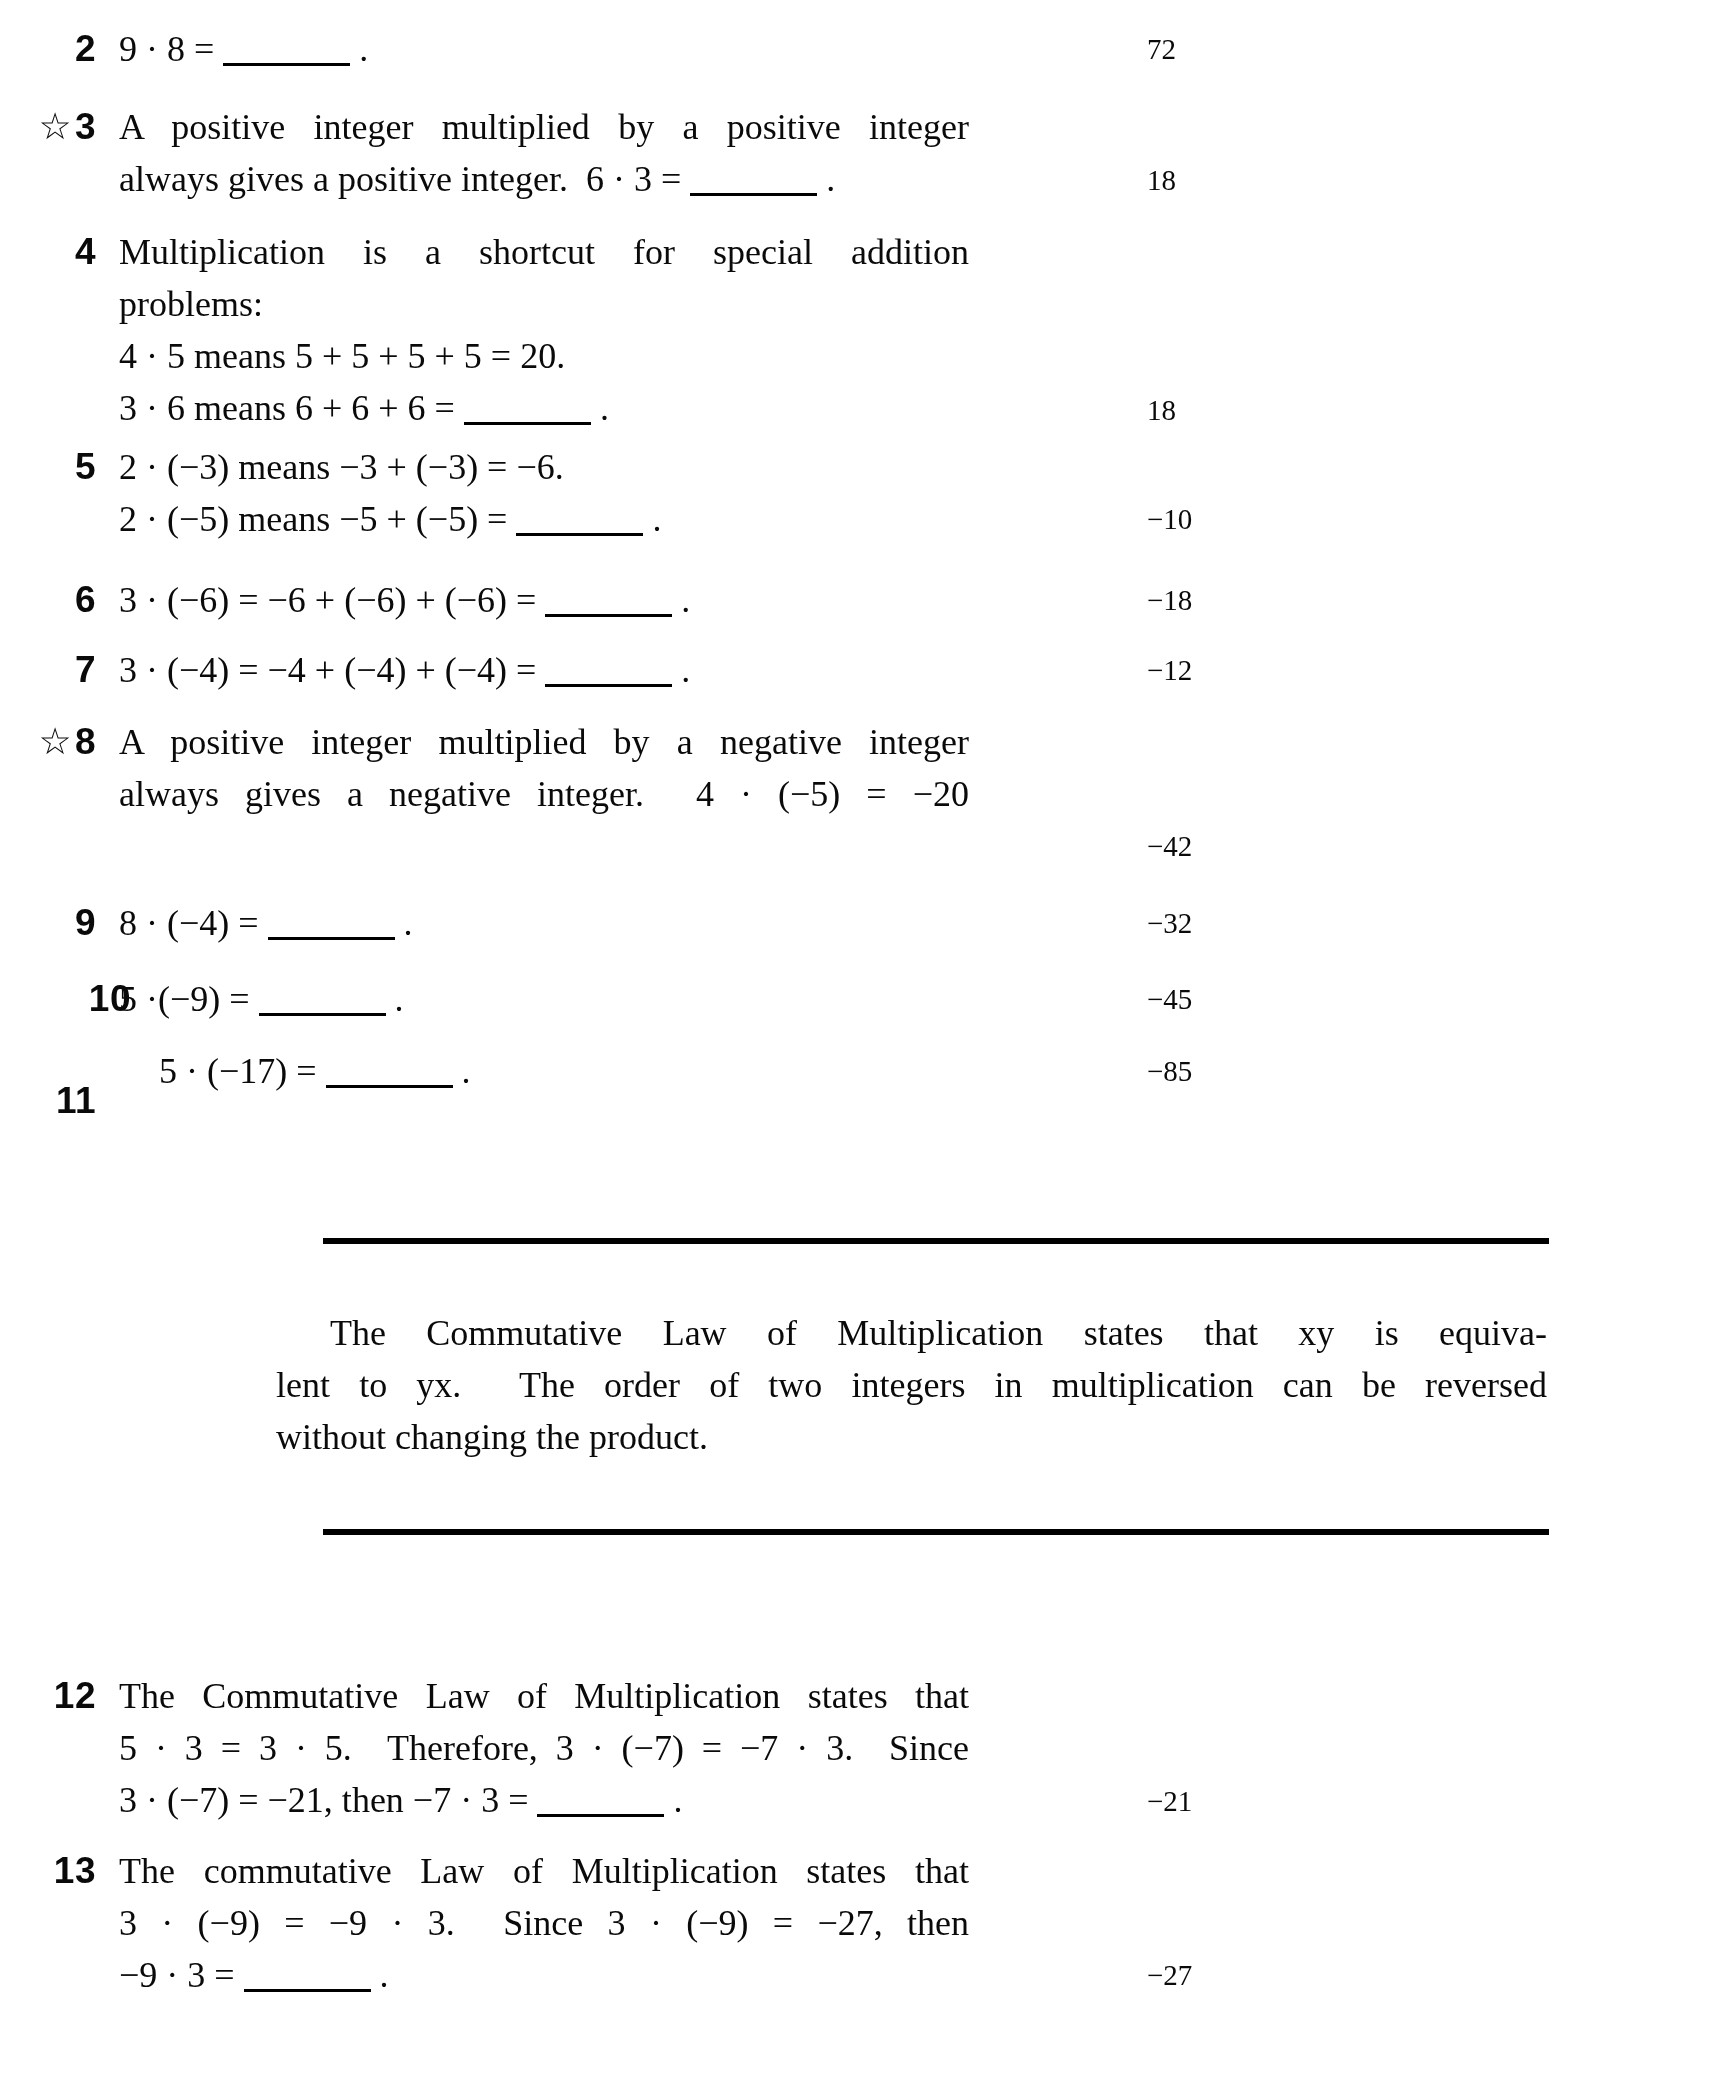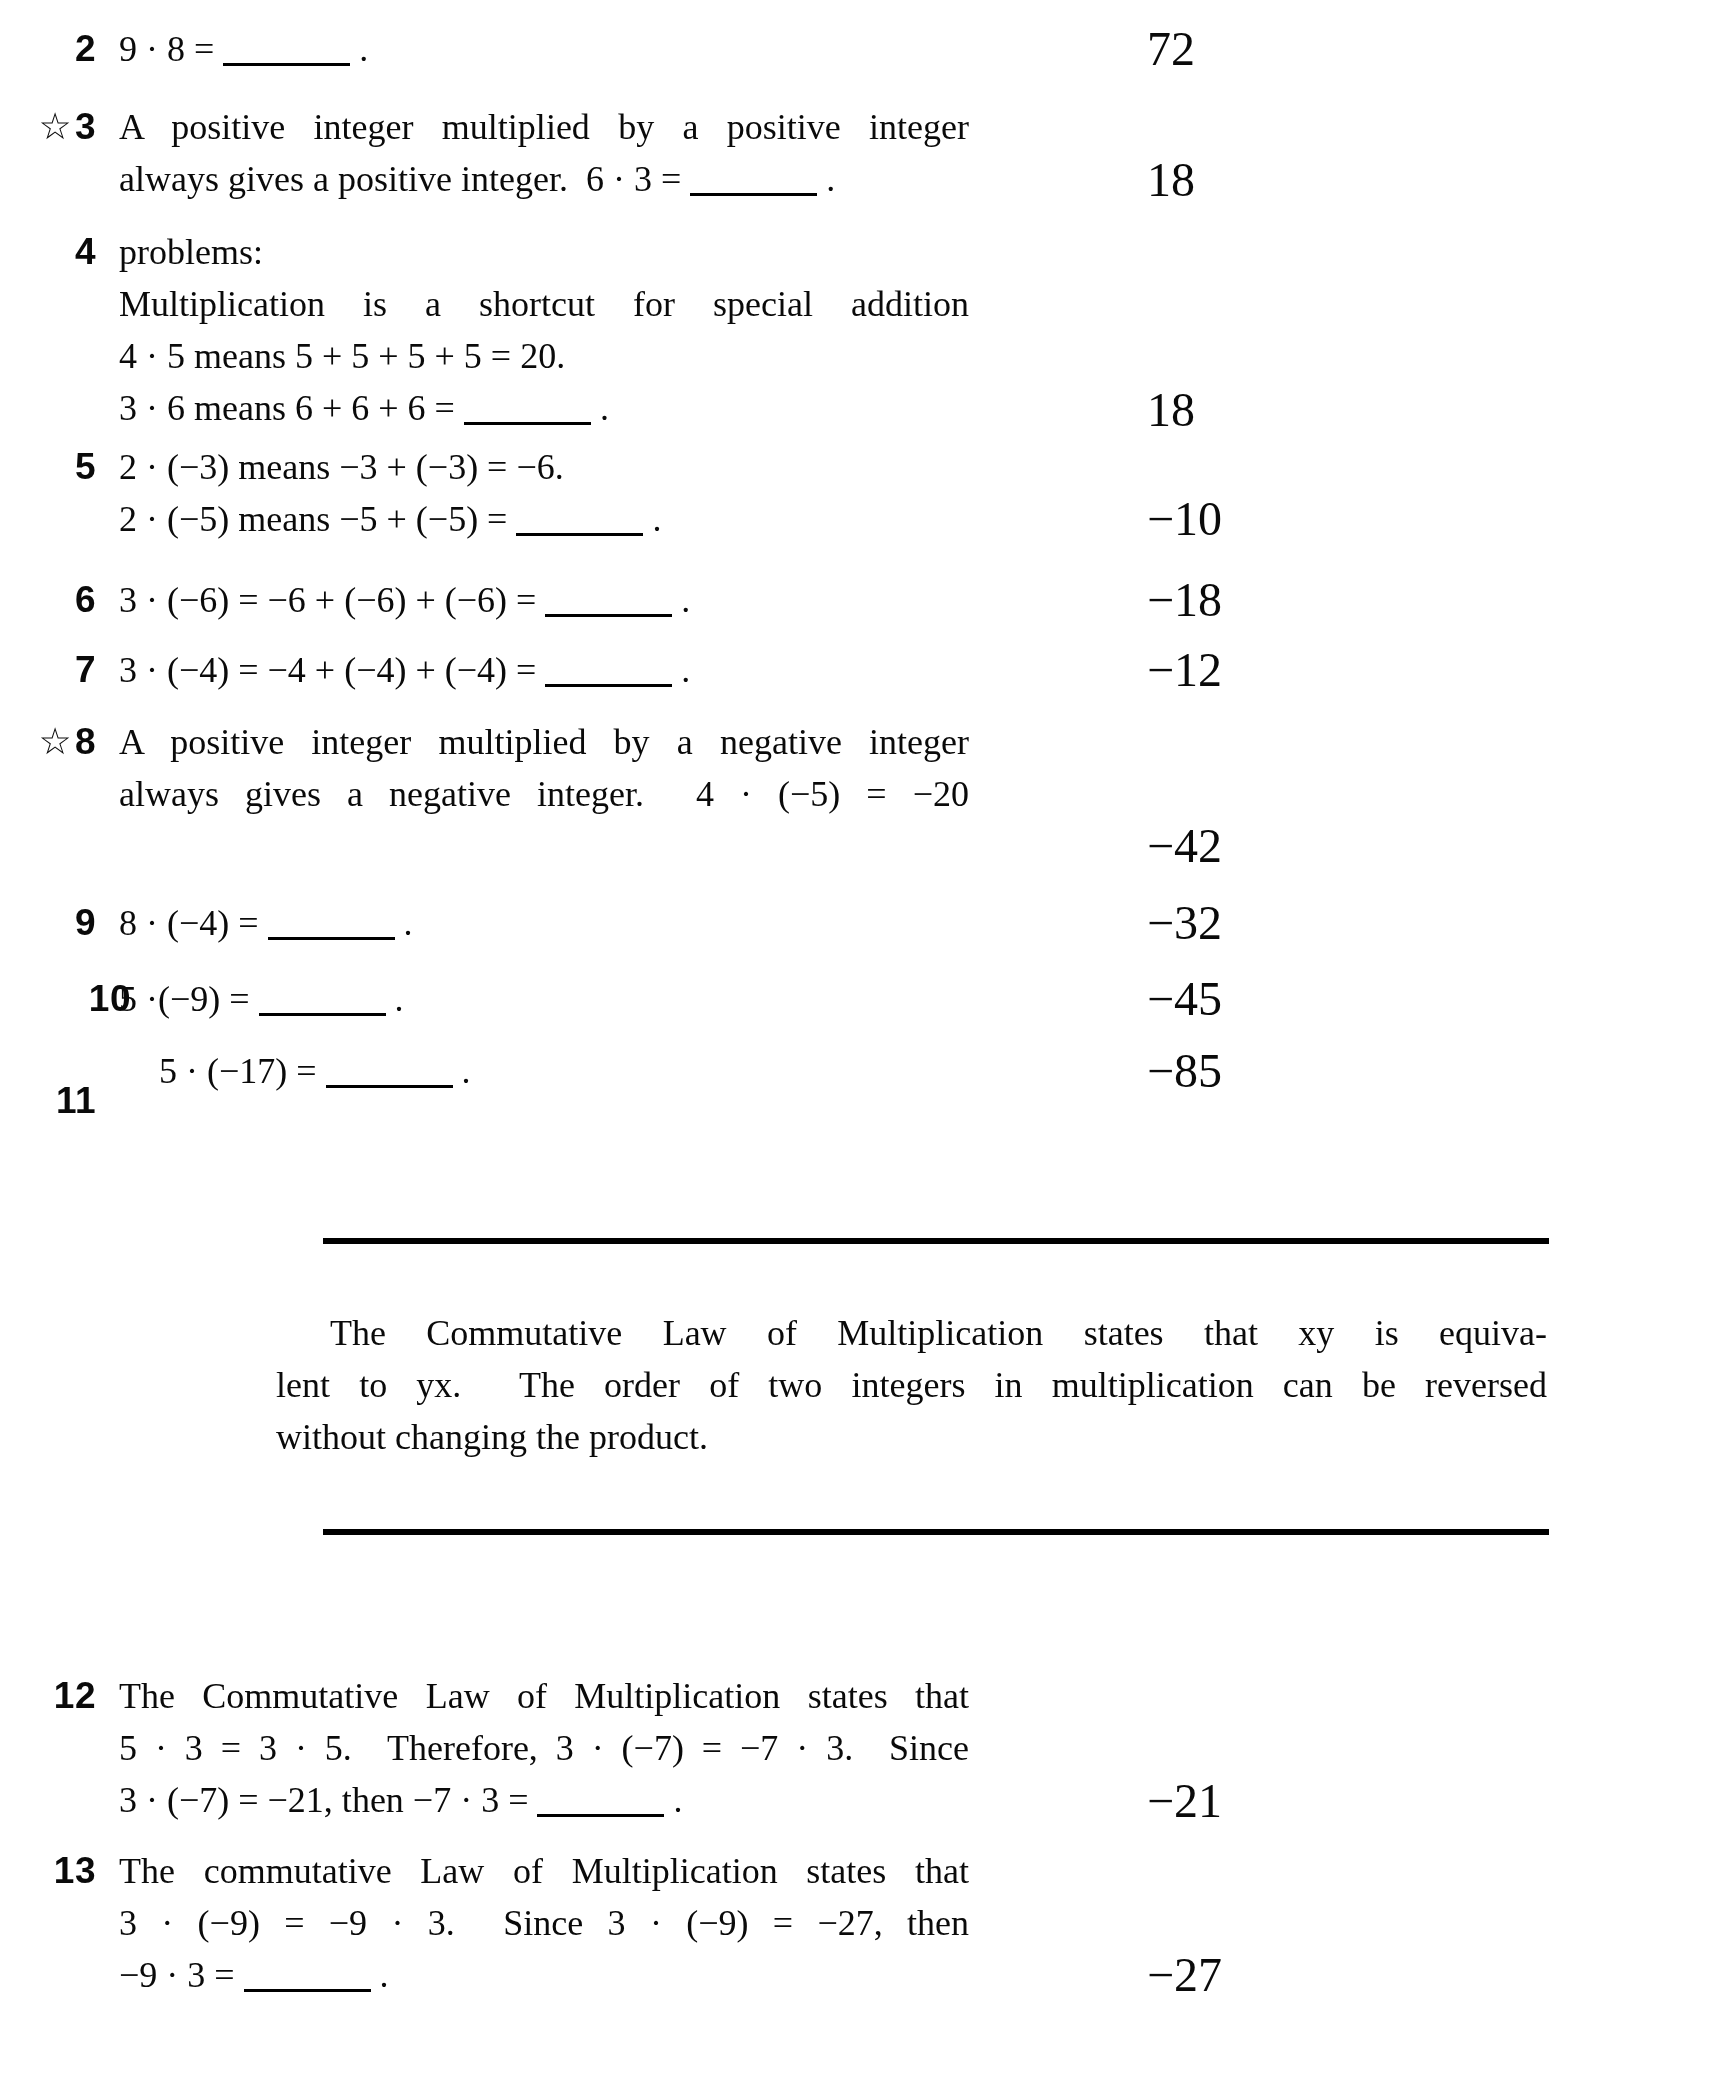--- a/index.html
+++ b/index.html
@@ -37,21 +37,21 @@
   .blank{
     display:inline-block;
     width:127px;
     height:27px;
     border-bottom:3.6px solid #000;
     vertical-align:-5.4px;
   }
   .answer{
     position:absolute;
     left:1147px;
-    font-size:48px;
+    font-size:29px;
     line-height:52px;
     white-space:nowrap;
   }
   .rule{
     position:absolute;
     left:323px;
     width:1226px;
     height:6.3px;
     background:#000;
   }
@@ -79,22 +79,22 @@
       <div class="item-num" style="top: 101px;"><span class="star">☆</span><span>3</span></div>
       <div class="item-text" style="top: 101px;">
         <div class="line stretch"><span>A positive integer multiplied by a positive integer</span></div>
         <div class="line"><span>always gives a positive integer.&nbsp; 6 · 3 = </span><span class="blank"></span><span> .</span></div>
       </div>
       <div class="answer" style="top: 154px;">18</div>
     </div>
     <div class="item">
       <div class="item-num" style="top: 226px;"><span>4</span></div>
       <div class="item-text" style="top: 226px;">
+        <div class="line stretch"><span>Multiplication is a shortcut for special addition</span></div>
         <div class="line"><span>problems:</span></div>
-        <div class="line stretch"><span>Multiplication is a shortcut for special addition</span></div>
         <div class="line"><span>4 · 5 means 5 + 5 + 5 + 5 = 20.</span></div>
         <div class="line"><span>3 · 6 means 6 + 6 + 6 = </span><span class="blank"></span><span> .</span></div>
       </div>
       <div class="answer" style="top: 384px;">18</div>
     </div>
     <div class="item">
       <div class="item-num" style="top: 441px;"><span>5</span></div>
       <div class="item-text" style="top: 441px;">
         <div class="line"><span>2 · (−3) means −3 + (−3) = −6.</span></div>
         <div class="line"><span>2 · (−5) means −5 + (−5) = </span><span class="blank"></span><span> .</span></div>

